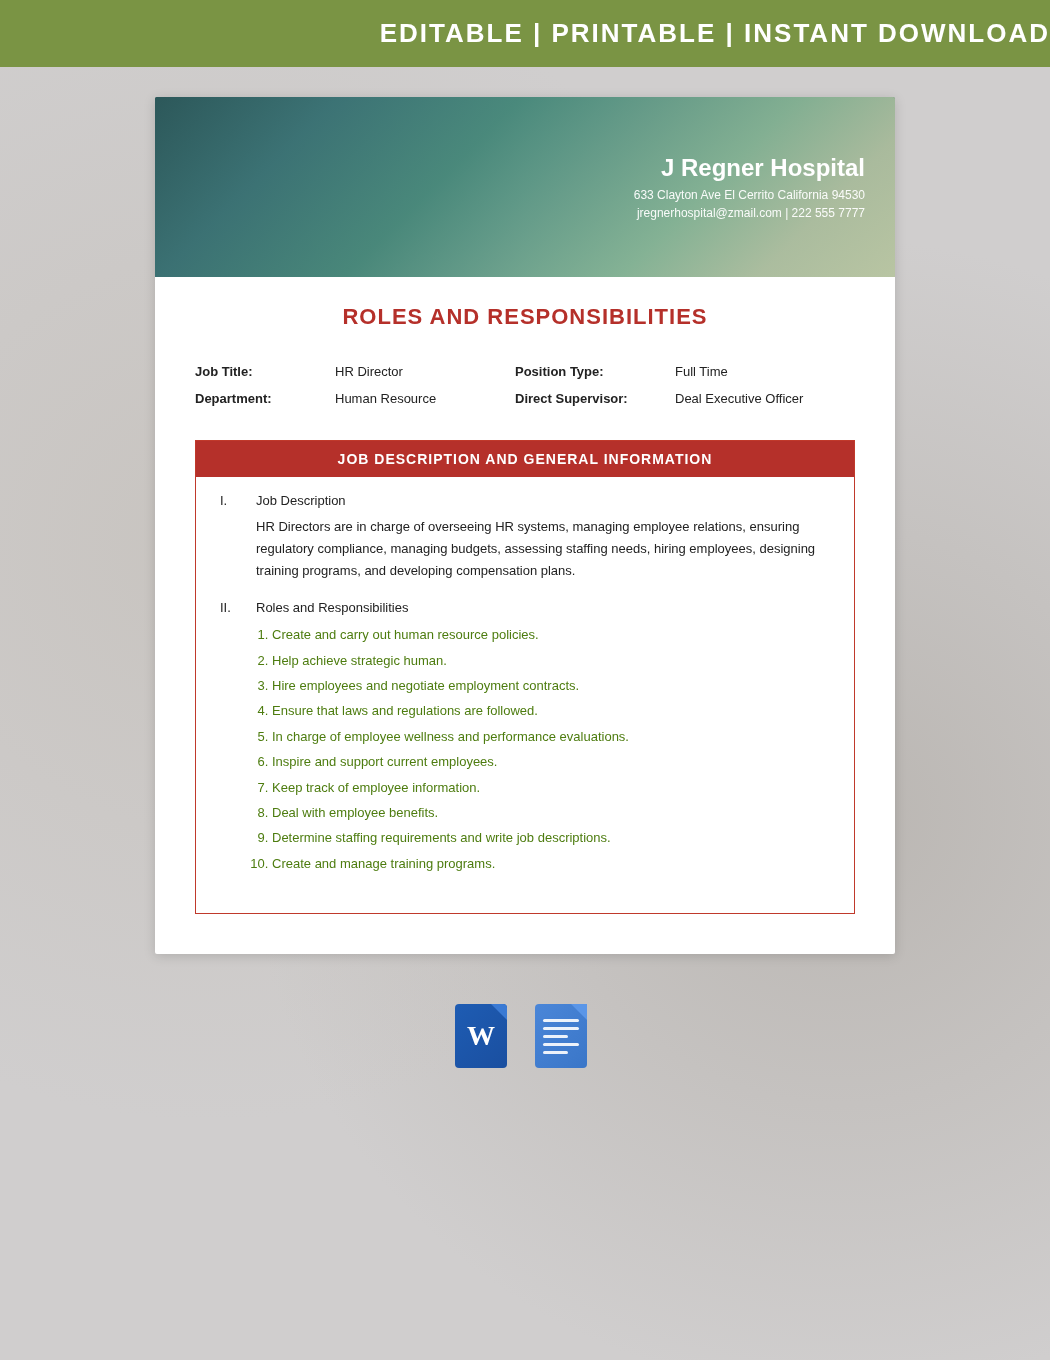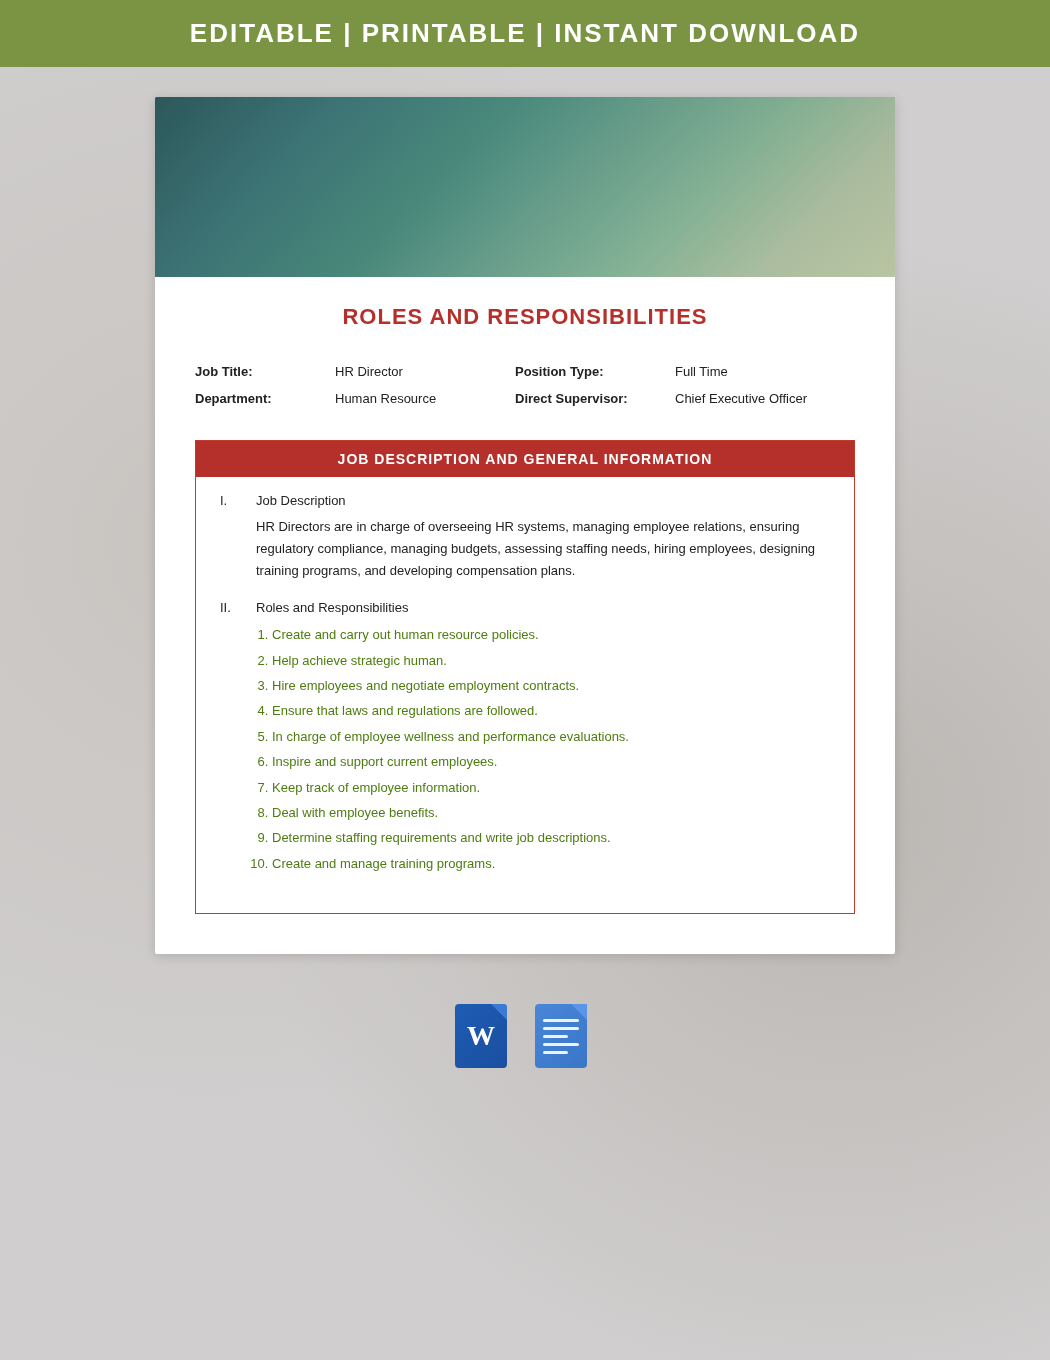--- a/index.html
+++ b/index.html
@@ -14,21 +14,21 @@
       display: flex;
       flex-direction: column;
       align-items: center;
     }
 
     
     .top-banner {
       width: 100%;
       background-color: #7a9444;
       padding: 18px 0;
-      text-align: center;
+      text-align: right;
     }
     .top-banner-text {
       color: white;
       font-size: 26px;
       font-weight: bold;
       letter-spacing: 2px;
     }
 
     
     .document-card {
@@ -260,36 +260,41 @@
 <body>
 
 <div class="top-banner">
   <span class="top-banner-text">EDITABLE  |  PRINTABLE  |  INSTANT DOWNLOAD</span>
 </div>
 
 <div class="document-card">
 
   <div class="hospital-header">
     <div class="hospital-header-bg"></div>
+    <div class="hospital-info">
+      <div class="hospital-name">J Regner Hospital</div>
+      <div class="hospital-address">633 Clayton Ave El Cerrito California 94530</div>
+      <div class="hospital-contact">jregnerhospital@zmail.com | 222 555 7777</div>
+    </div>
   </div>
 
   <div class="doc-content">
 
     <div class="doc-title">ROLES AND RESPONSIBILITIES</div>
 
     <div class="info-grid">
       <div class="info-label">Job Title:</div>
       <div class="info-value">HR Director</div>
       <div class="info-label">Position Type:</div>
       <div class="info-value">Full Time</div>
 
       <div class="info-label">Department:</div>
       <div class="info-value">Human Resource</div>
       <div class="info-label">Direct Supervisor:</div>
-      <div class="info-value">Chief Executive Officer</div>
+      <div class="info-value">Deal Executive Officer</div>
     </div>
 
     <div class="section-box">
       <div class="section-header">JOB DESCRIPTION AND GENERAL INFORMATION</div>
       <div class="section-body">
 
         <div class="roman-item">
           <div class="roman-heading">
             <span class="roman-num">I.</span>
             <span class="roman-label">Job Description</span>

